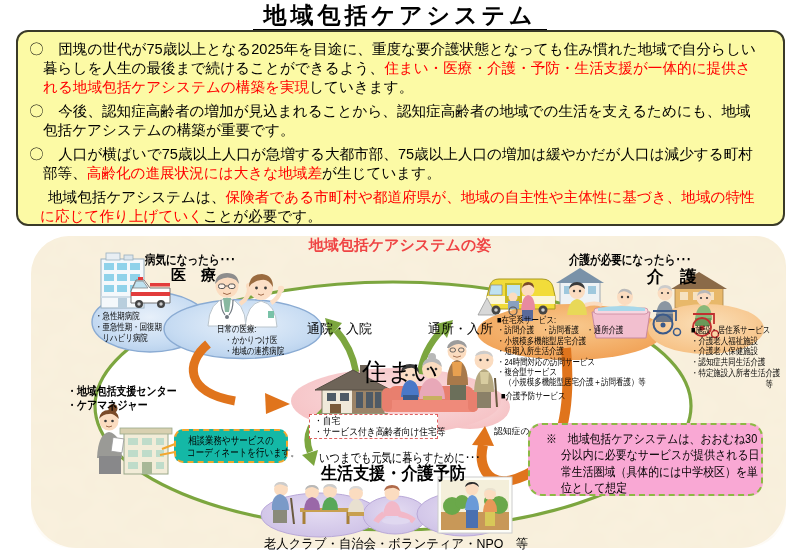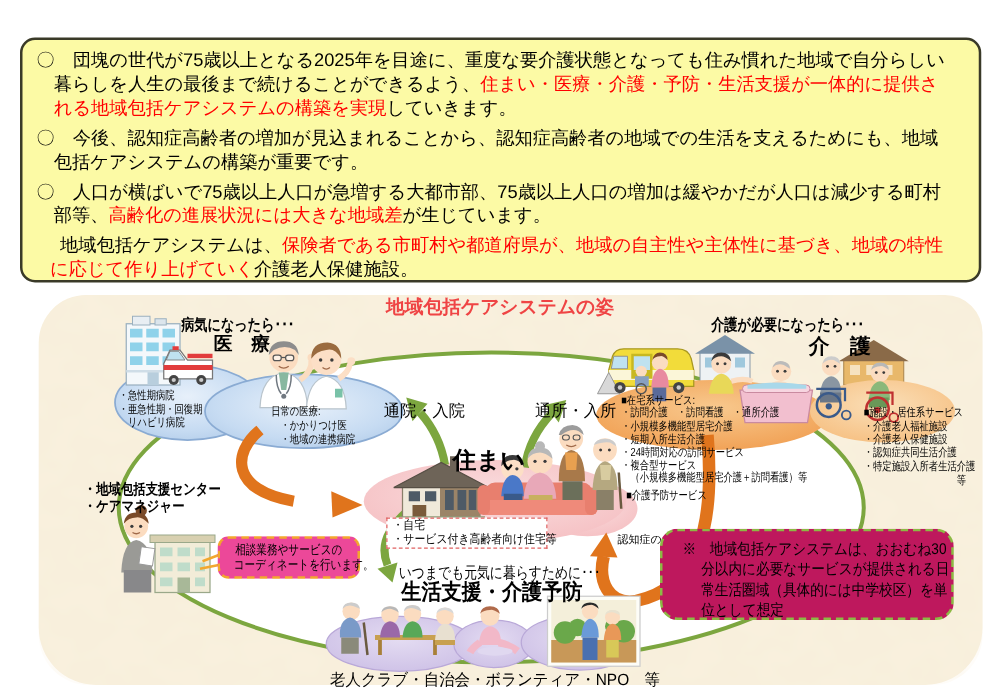--- a/index.html
+++ b/index.html
@@ -27,49 +27,50 @@
   #lab-iryo{left:171px;top:266px;font-size:15px;font-weight:bold;}
   #list-hosp{left:95px;top:311px;font-size:9.3px;line-height:10.8px;}
   #list-daily{left:217px;top:324px;font-size:9.3px;line-height:10.8px;}
   #lab-tsuin{left:307px;top:320px;font-size:13px;}
   #lab-tsusho{left:428px;top:320px;font-size:13px;}
   #lab-kaigo-trig{left:569px;top:252px;font-size:12.8px;font-weight:bold;transform:scaleX(.82);transform-origin:0 0;}
   #lab-kaigo{left:647px;top:266px;font-size:16.5px;font-weight:bold;}
   #list-zaitaku{left:497px;top:315px;font-size:9.3px;line-height:10.4px;}
   #lab-yobo{left:501px;top:390px;font-size:9.3px;transform:scaleX(.8);transform-origin:0 0;}
   #list-shisetsu{left:691px;top:325px;font-size:9.3px;line-height:10.7px;}
-  #lab-sumai{left:362px;top:355px;font-size:19px;font-weight:bold;}
+  #lab-sumai{left:362px;top:355px;font-size:25px;font-weight:normal;}
   #lab-ninchi{left:467px;top:426px;font-size:8.8px;margin-left:27px;}
   #box-jutaku{left:309px;top:414px;width:129px;background:#fff;border:1.5px dashed #e06060;
     box-sizing:border-box;padding:1px 4px;font-size:9.9px;line-height:10.6px;}
   #box-jutaku div{transform:scaleX(.88);transform-origin:0 0;}
   #lab-itsumade{left:319px;top:450px;font-size:12.8px;transform:scaleX(.8);transform-origin:0 0;}
   #lab-seikatsu{left:321px;top:461px;font-size:17.5px;font-weight:bold;transform:scaleX(.92);transform-origin:0 0;}
   #list-center{left:67px;top:385px;font-size:11.8px;line-height:13.8px;font-weight:bold;}
   #list-center div{transform:scaleX(.84);transform-origin:0 0;}
-  #box-sodan{left:174px;top:429px;width:114px;background:#ec4899;border:2px dashed #f2a72e;border-radius:9px;
+  #box-sodan{left:174px;top:429px;width:114px;background:#14b8a6;border:2px dashed #f2a72e;border-radius:9px;
     box-sizing:border-box;padding:3px 0;font-size:10.6px;line-height:12px;text-align:center;}
   #box-sodan div{transform:scaleX(.8);transform-origin:50% 0;}
   #lab-rojin{left:264px;top:535px;font-size:13px;transform:scaleX(.95);transform-origin:0 0;}
-  #box-note{left:528px;top:423px;width:235px;height:73px;background:#be185d;border:2.5px dashed #8cb944;border-radius:14px;
+  #box-note{left:528px;top:423px;width:235px;height:73px;background:#f9a8d4;border:2.5px dashed #8cb944;border-radius:14px;
     box-sizing:border-box;padding:6px 4px 0 16px;font-size:12.4px;line-height:16.4px;}
   #box-note .note-line{white-space:nowrap;transform:scaleX(.88);transform-origin:0 0;}
   #box-note .note-line + .note-line{padding-left:17px;}
 </style>
 </head>
 <body>
 
 <div id="page">
 
+  <div id="main-title" class="abs"><span>地域包括ケアシステム</span></div>
 
   <div id="lead-box" class="abs">
       <div class="lead-p">〇　<span>団塊の世代が75歳以上となる2025年を目途に、重度な要介護状態となっても住み慣れた地域で自分らしい暮らしを人生の最後まで続けることができるよう、</span><span class="red">住まい・医療・介護・予防・生活支援が一体的に提供される地域包括ケアシステムの構築を実現</span><span>していきます。</span></div>
       <div class="lead-p">〇　<span>今後、認知症高齢者の増加が見込まれることから、認知症高齢者の地域での生活を支えるためにも、地域包括ケアシステムの構築が重要です。</span></div>
       <div class="lead-p">〇　<span>人口が横ばいで75歳以上人口が急増する大都市部、75歳以上人口の増加は緩やかだが人口は減少する町村部等、</span><span class="red">高齢化の進展状況には大きな地域差</span><span>が生じています。</span></div>
-      <div class="lead-p no-bullet"><span>地域包括ケアシステムは、</span><span class="red">保険者である市町村や都道府県が、地域の自主性や主体性に基づき、地域の特性に応じて作り上げていく</span><span>介護老人保健施設。</span></div>
+      <div class="lead-p no-bullet"><span>地域包括ケアシステムは、</span><span class="red">保険者である市町村や都道府県が、地域の自主性や主体性に基づき、地域の特性に応じて作り上げていく</span><span>ことが必要です。</span></div>
     </div>
 
   <div id="panel" class="abs"></div>
 
   <svg id="diagram-svg" class="abs" viewBox="0 0 800 552">
     <defs>
       <filter id="mottle" x="0%" y="0%" width="100%" height="100%">
         <feTurbulence type="fractalNoise" baseFrequency="0.035 0.045" numOctaves="2" seed="11" result="n"></feTurbulence>
         <feColorMatrix in="n" type="matrix" values="0 0 0 0 0.953  0 0 0 0 0.88  0 0 0 0 0.75  0 0 0 0.5 0"></feColorMatrix>
       </filter>

